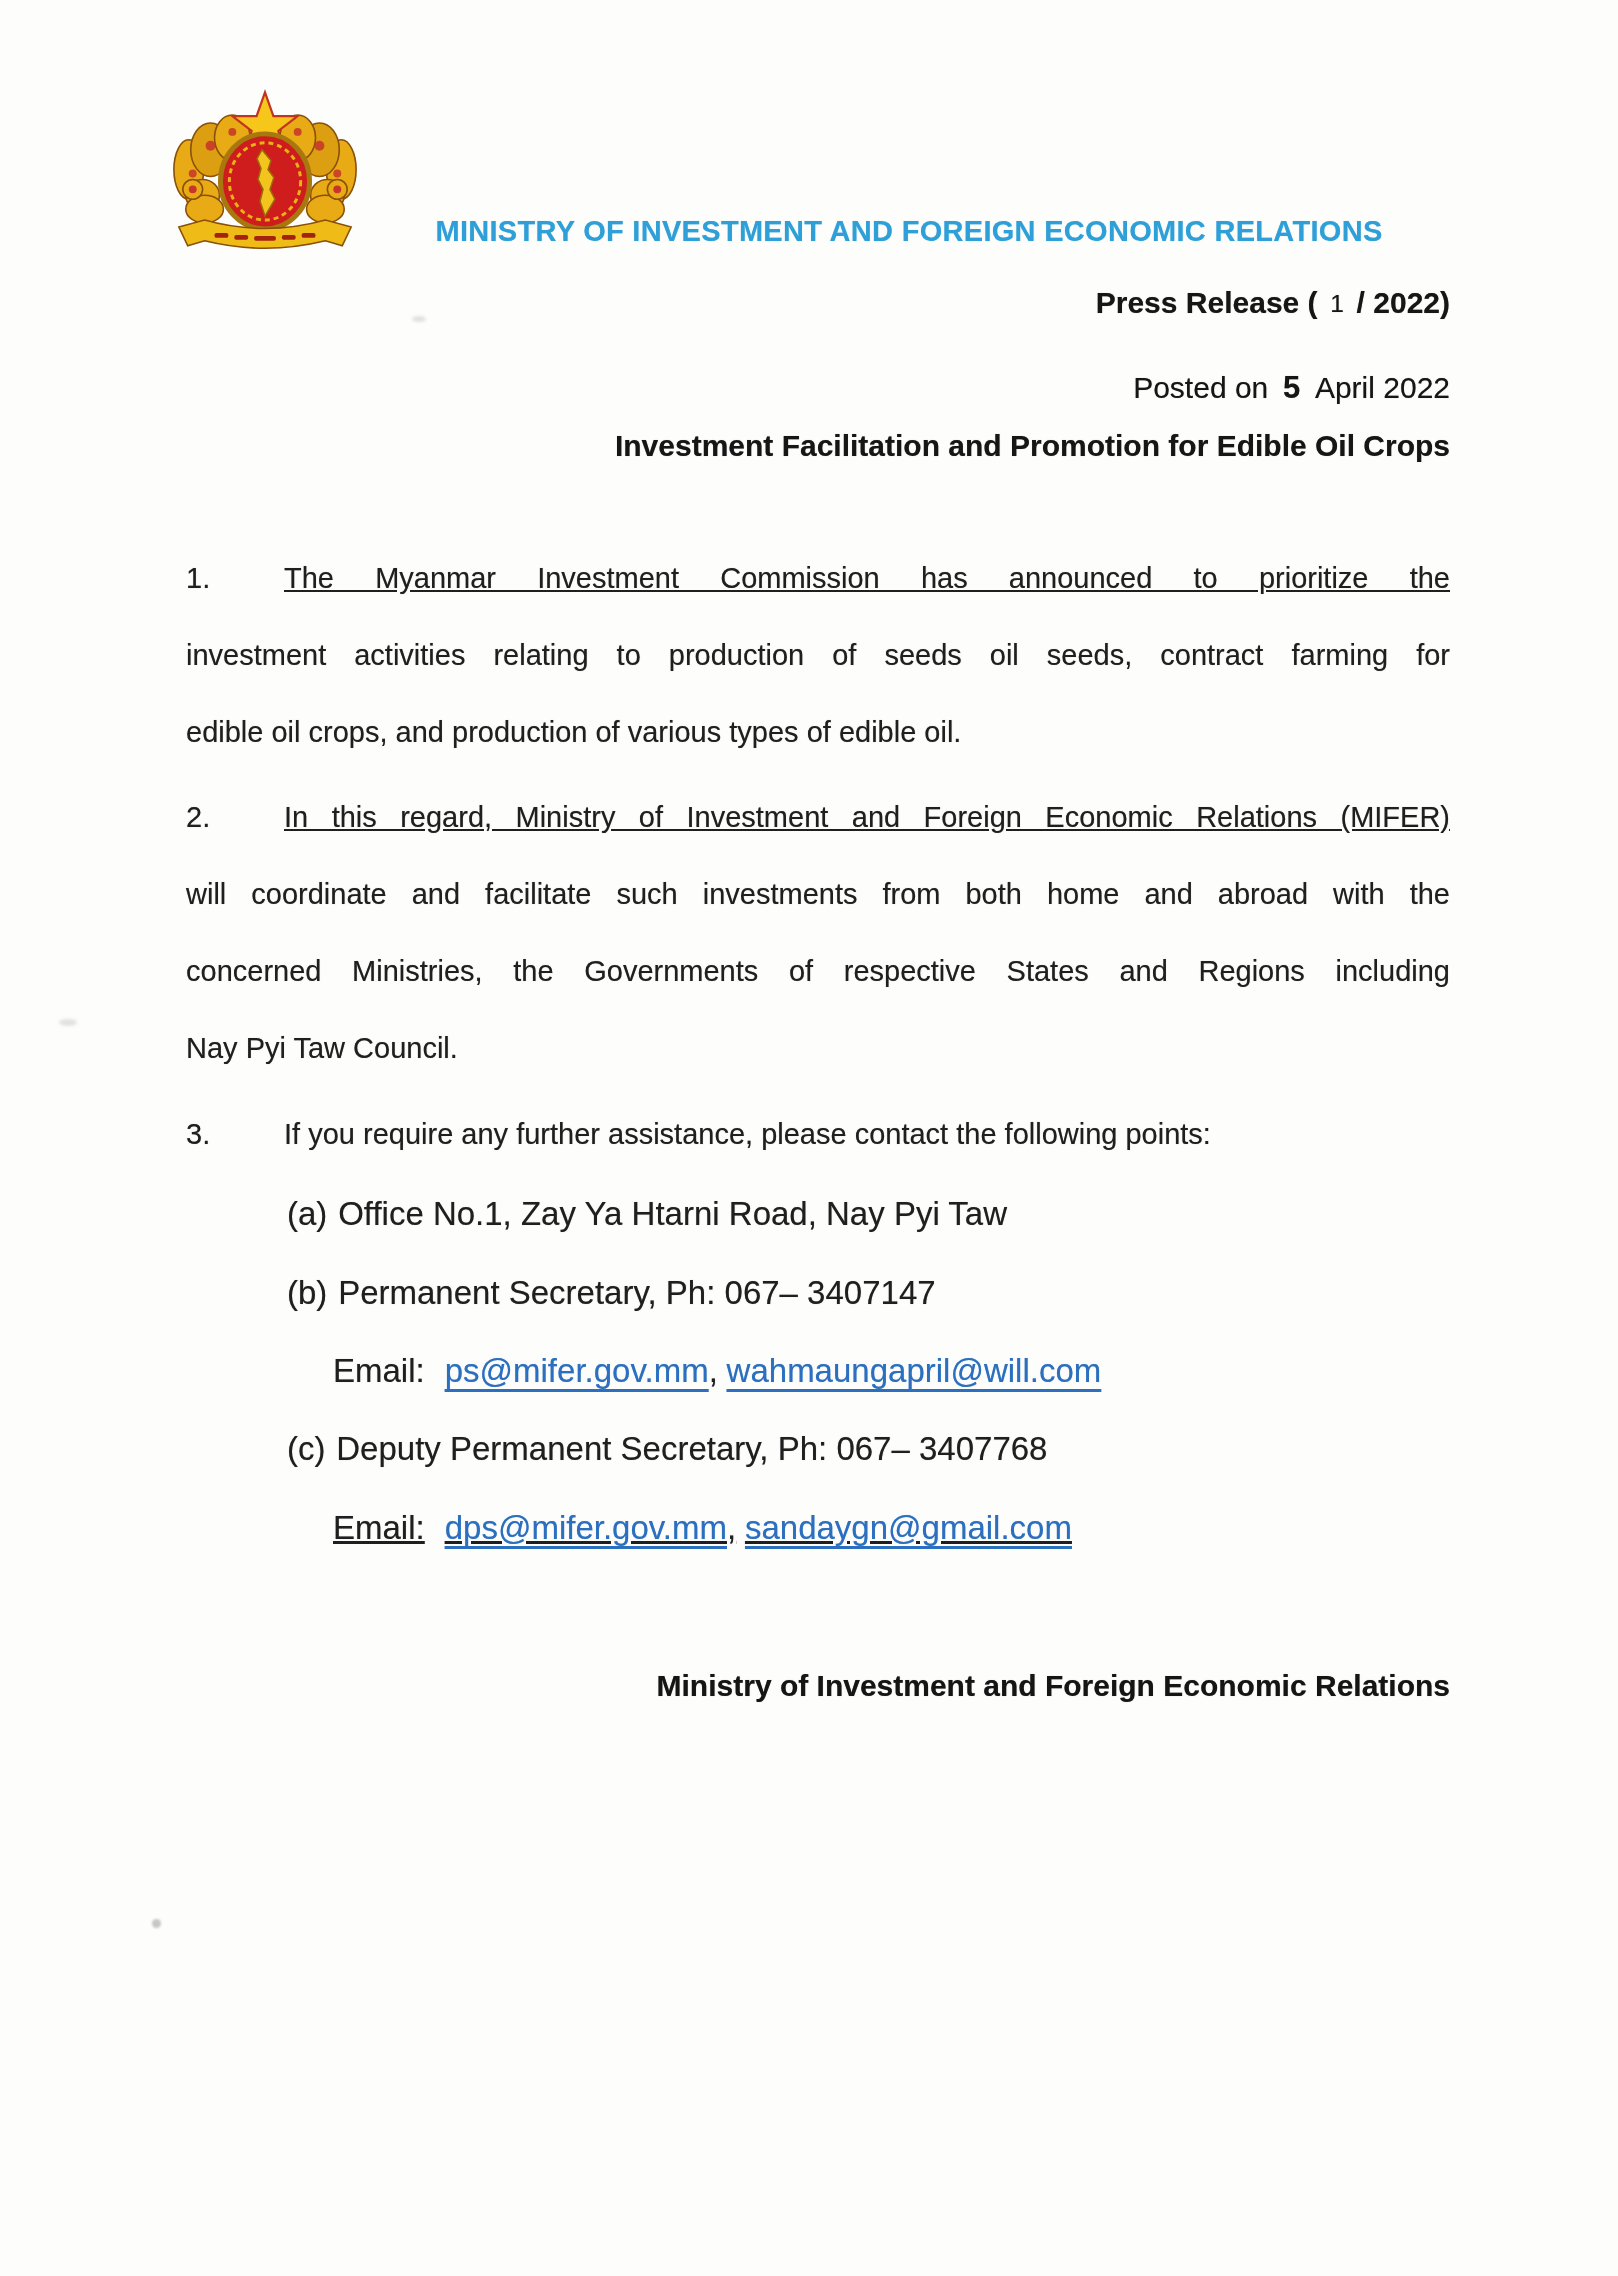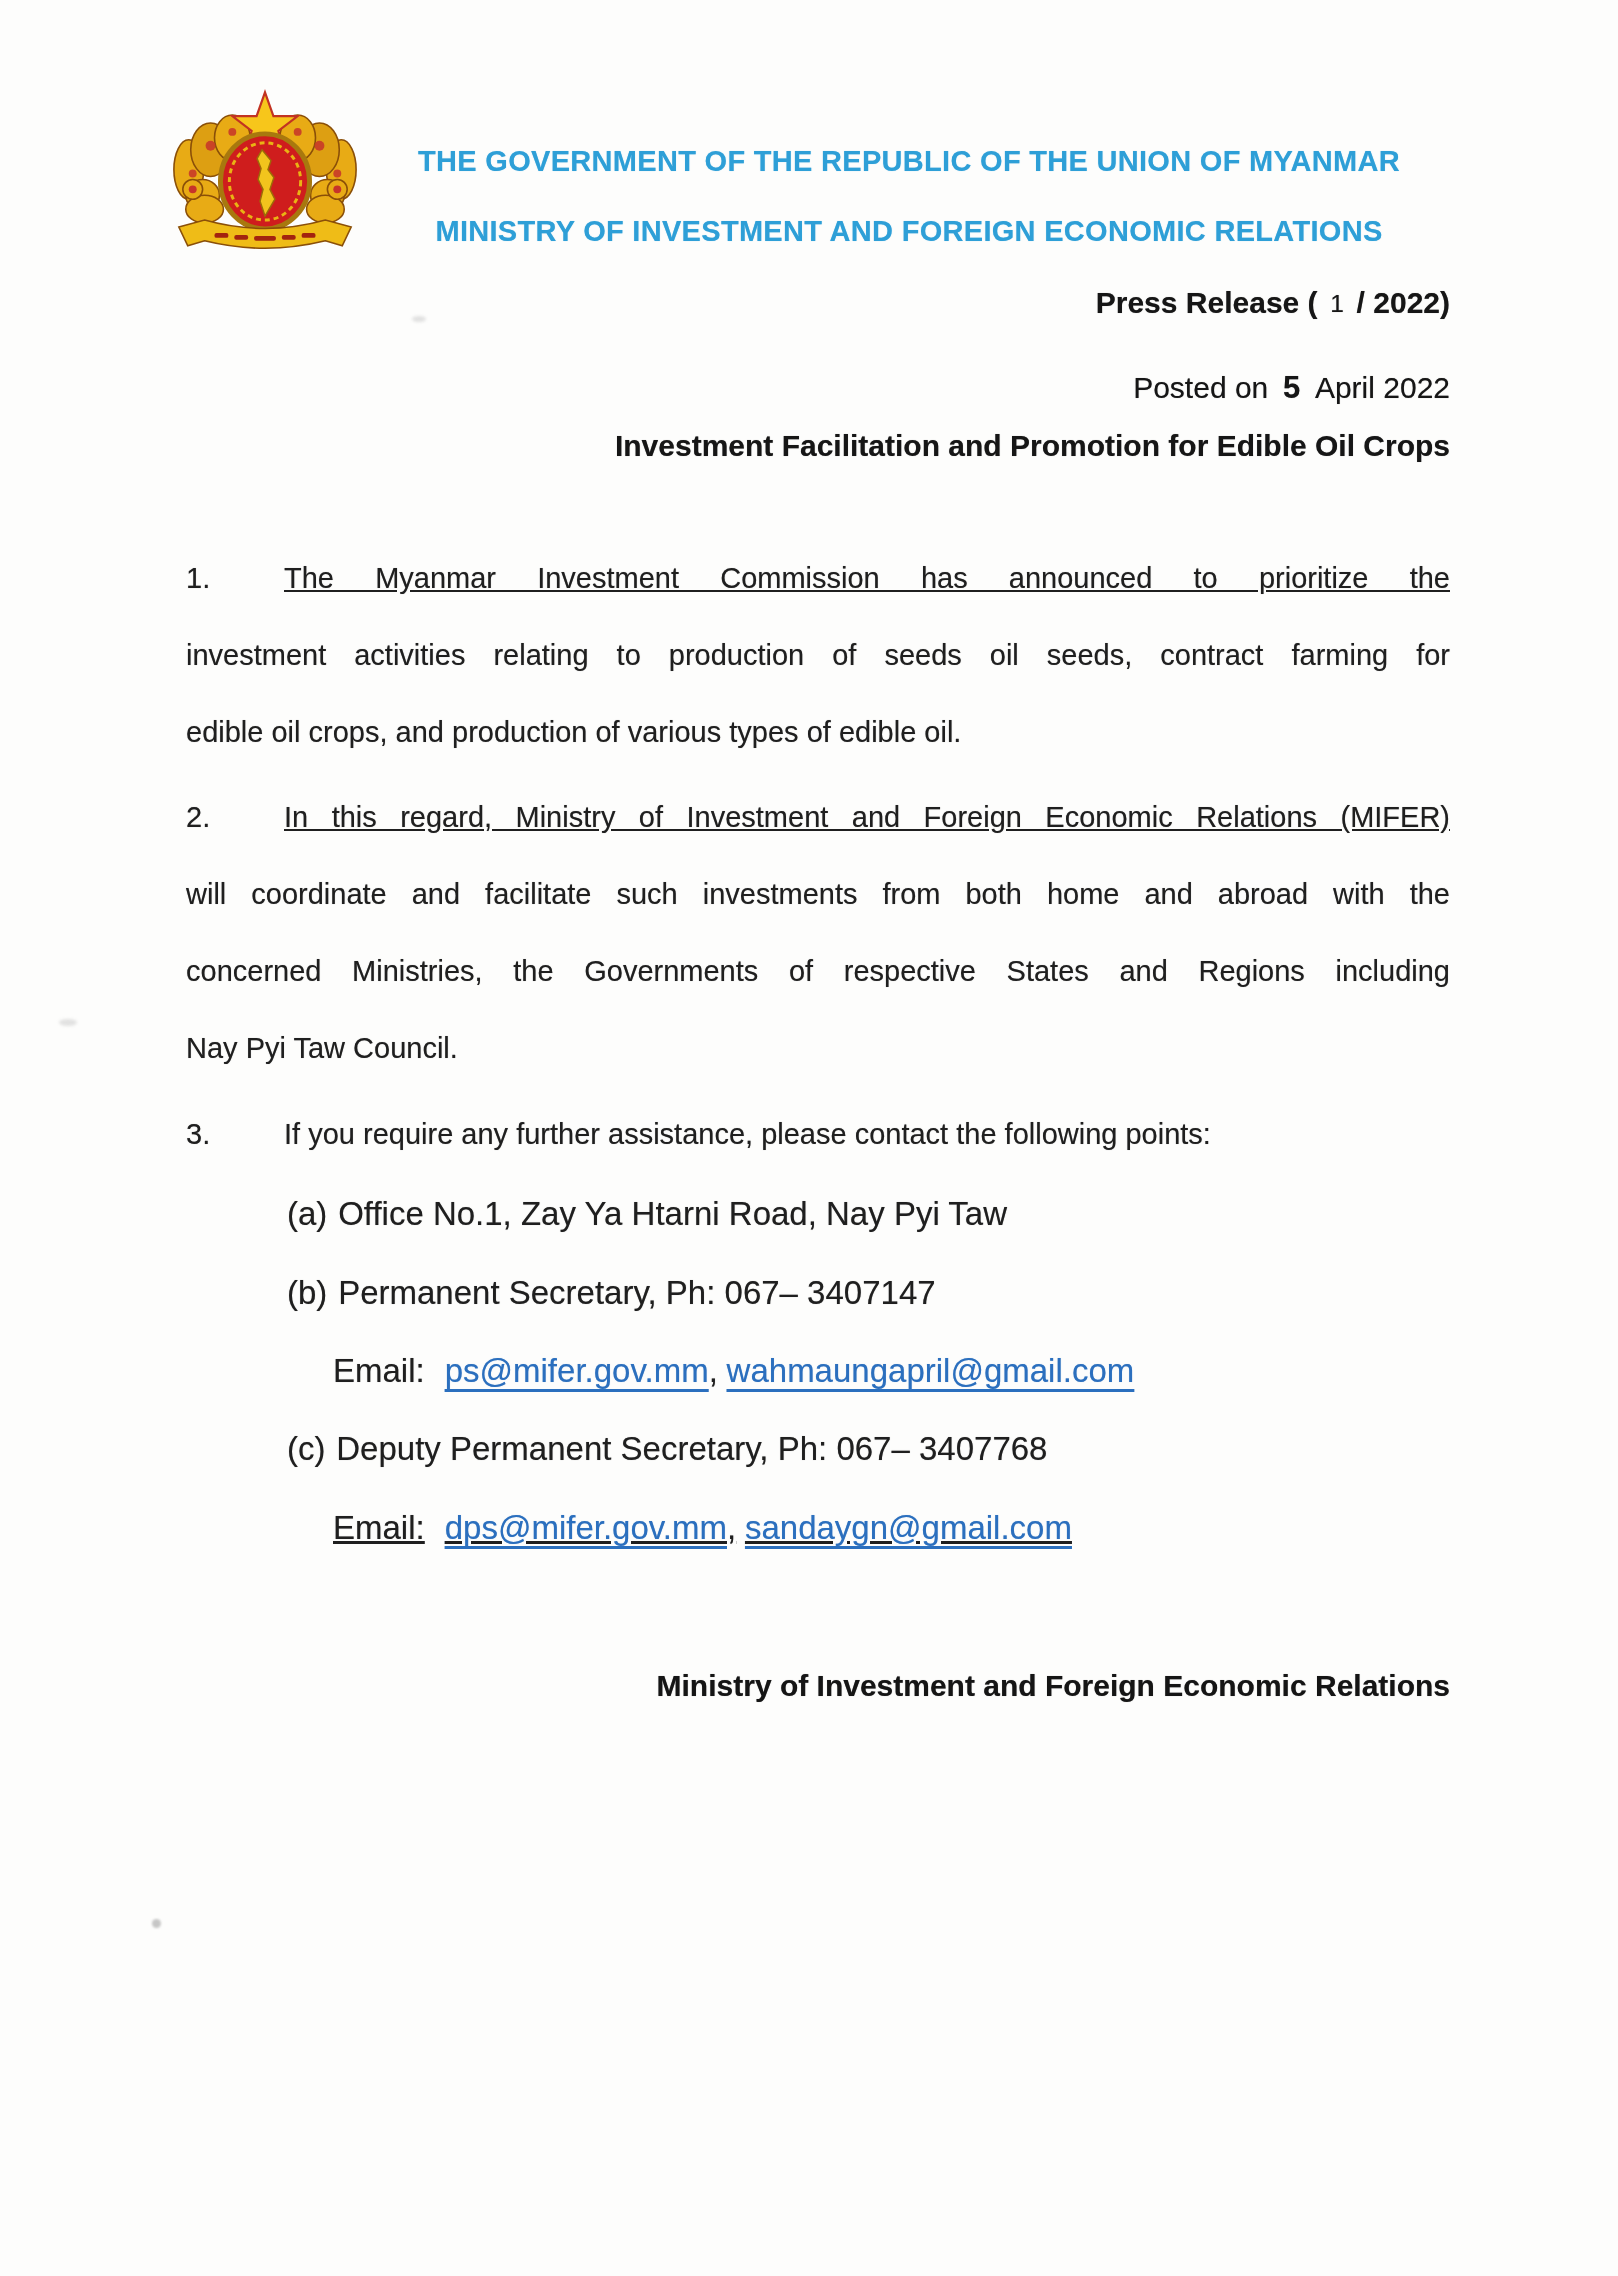--- a/index.html
+++ b/index.html
@@ -117,21 +117,20 @@
     <path d="M16 140 l26 -7 q61 17 122 0 l26 7 -9 19 -17 -5 q-61 15 -122 0 l-17 5 z" fill="#efbc17" stroke="#8a4f08" stroke-width="1.6"></path>
     <g fill="#a3230f">
       <rect x="52" y="146" width="14" height="5" rx="2"></rect>
       <rect x="72" y="148" width="14" height="5" rx="2"></rect>
       <rect x="92" y="149" width="22" height="5" rx="2"></rect>
       <rect x="120" y="148" width="14" height="5" rx="2"></rect>
       <rect x="140" y="146" width="14" height="5" rx="2"></rect>
     </g>
   </svg>
 
-  <div class="abs hdr-line" style="top:141px;">THE GOVERNMENT OF THE REPUBLIC OF THE UNION OF MYANMAR</div>
   <div class="abs hdr-line" style="top:211px;">MINISTRY OF INVESTMENT AND FOREIGN ECONOMIC RELATIONS</div>
 
   <div class="abs c-line press" style="top:282px;">
     <span>Press Release (</span><span class="pr-num">1</span><span>/ 2022)</span>
   </div>
 
   <div class="abs c-line posted" style="top:367px;">
     <span>Posted on</span><span class="day">5</span><span>April 2022</span>
   </div>
 
@@ -165,21 +164,21 @@
 
   <div class="abs contact" style="top:1175px;">
     <span class="marker">(a)</span><span>Office No.1, Zay Ya Htarni Road, Nay Pyi Taw</span>
   </div>
 
   <div class="abs contact" style="top:1254px;">
     <span class="marker">(b)</span><span>Permanent Secretary, Ph: 067– 3407147</span>
   </div>
 
   <div class="abs contact email-line" style="top:1332px;">
-    <span class="elabel">Email:</span><a class="email-link">ps@mifer.gov.mm</a><span class="esep">,</span><a class="email-link">wahmaungapril@gmail.com</a>
+    <span class="elabel">Email:</span><a class="email-link">ps@mifer.gov.mm</a><span class="esep">,</span><a class="email-link">wahmaungapril@will.com</a>
   </div>
 
   <div class="abs contact" style="top:1410px;">
     <span class="marker">(c)</span><span>Deputy Permanent Secretary, Ph: 067– 3407768</span>
   </div>
 
   <div class="abs contact email-line" style="top:1489px;text-decoration:underline;">
     <span class="elabel">Email:</span><a class="email-link">dps@mifer.gov.mm</a><span class="esep">,</span><a class="email-link">sandaygn@gmail.com</a>
   </div>
 

